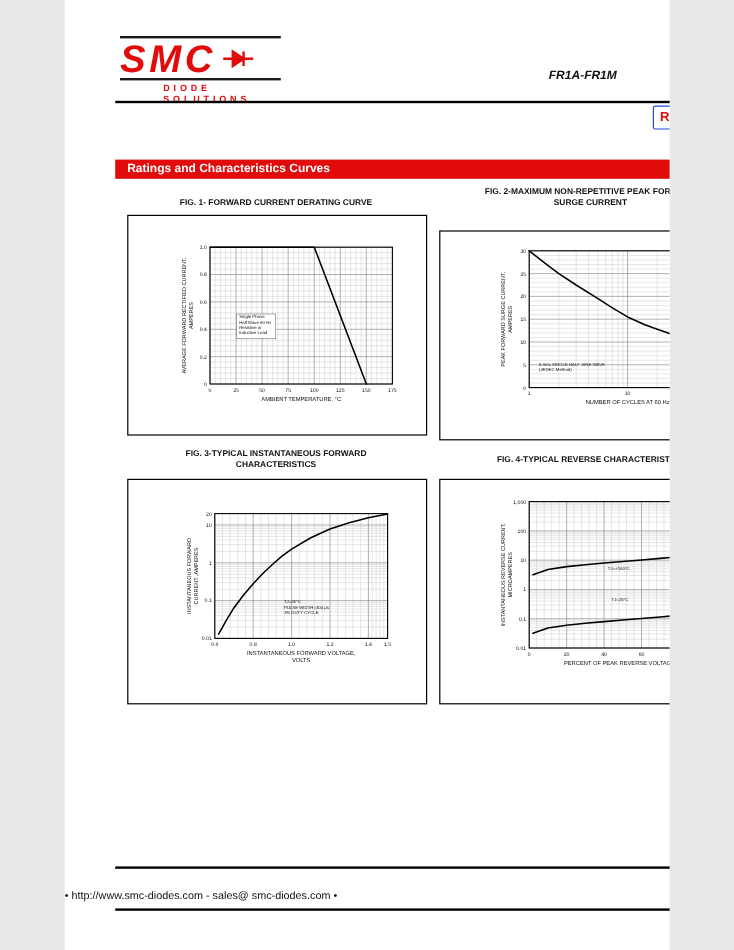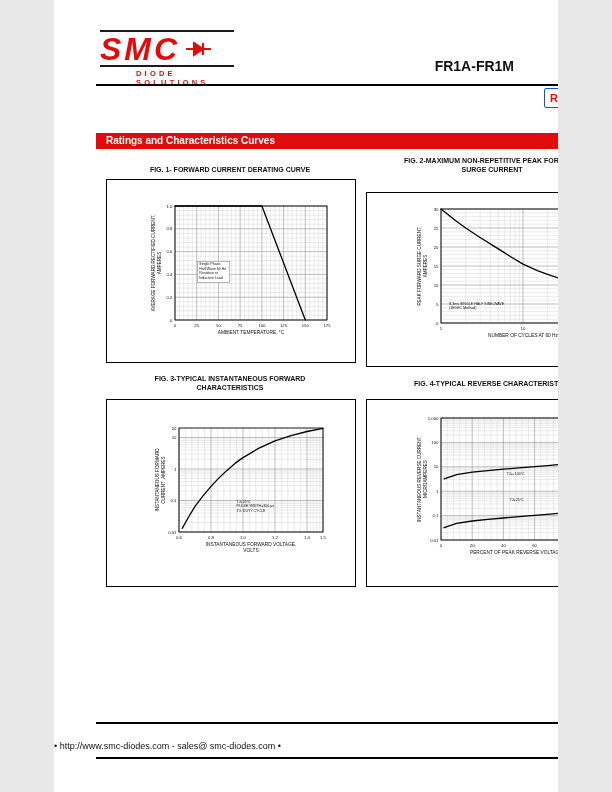--- a/index.html
+++ b/index.html
@@ -7,21 +7,21 @@
         font-family:"Liberation Sans",sans-serif;color:#111;overflow:hidden;}
 
   
   .logo{position:absolute;left:46px;top:30px;width:134px;}
   .logo-rule{height:2px;background:#1a1a1a;}
   .logo-rule.top{height:1.5px;margin-bottom:1px;}
   .logo-main{display:flex;align-items:center;gap:5px;padding:1px 0;}
   .logo-text{font-size:32px;line-height:30px;font-weight:bold;font-style:italic;
              color:#e10b0b;letter-spacing:3px;}
   .logo-sub{color:#e10b0b;font-size:7.5px;font-weight:bold;letter-spacing:3.2px;margin-top:2px;}
-  .part-number{position:absolute;right:44px;top:58px;font-size:14px;font-weight:bold;}
+  .part-number{position:absolute;right:44px;top:58px;font-size:10px;font-weight:bold;font-style:italic;}
   .header-rule{position:absolute;left:42px;top:84px;width:528px;height:2px;background:#000;}
   .doc-meta{position:absolute;left:45px;top:89px;font-size:9px;font-weight:bold;line-height:12px;}
   .rohs{position:absolute;left:490px;top:88px;width:40px;height:18px;border:1px solid #1d4ed8;
         color:#e10b0b;font-weight:bold;font-size:11px;display:flex;align-items:center;
         justify-content:center;border-radius:2px;background:#fff;}
   .pbfree{position:absolute;left:537px;top:86px;width:22px;height:22px;}
 
   
   .banner{position:absolute;left:42px;top:133px;width:528px;height:16px;background:#e10b0b;
           color:#fff;font-size:10px;font-weight:bold;line-height:16px;padding-left:10px;

